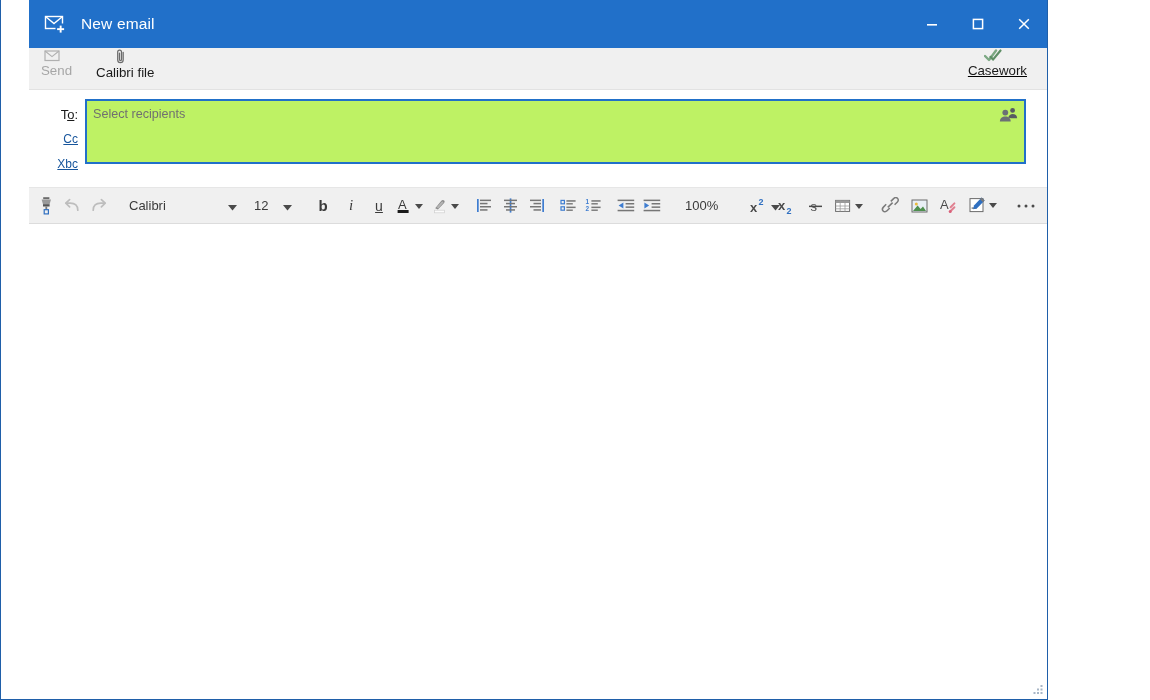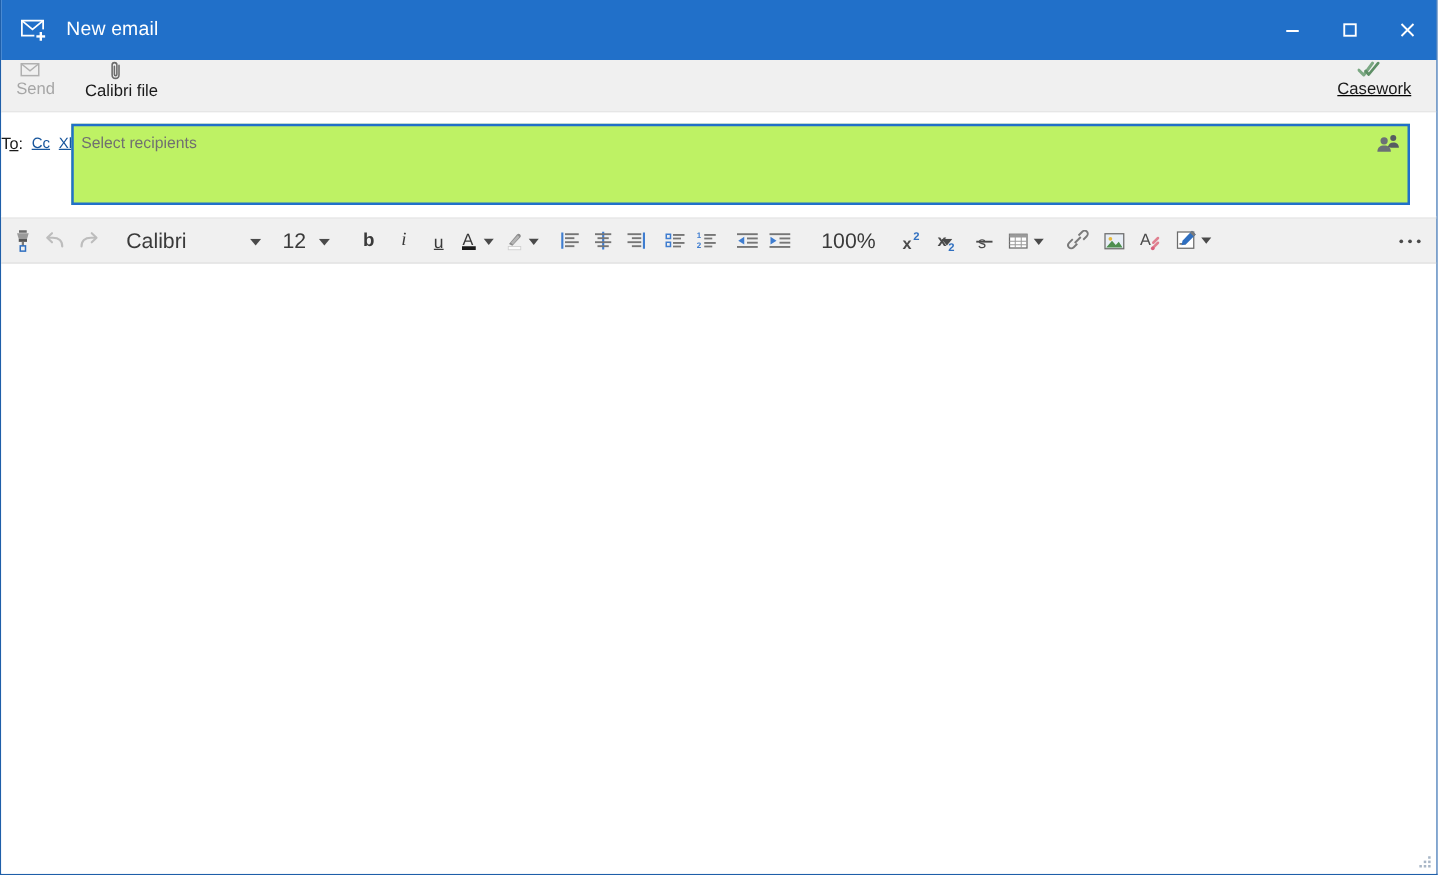--- a/index.html
+++ b/index.html
@@ -3,23 +3,23 @@
 <meta charset="utf-8">
 <style>
   html,body{margin:0;padding:0;}
   body{
     width:1150px;height:700px;overflow:hidden;
     background:#ffffff;
     font-family:"Liberation Sans", sans-serif;
     -webkit-font-smoothing:antialiased;
   }
   .window{
-    position:relative;width:1150px;height:700px;box-sizing:border-box;
+    position:relative;width:1048px;height:700px;box-sizing:border-box;
     border:1px solid #1f5fa9;border-top:none;background:#ffffff;
-    display:flex;flex-direction:column;
+    display:flex;flex-direction:column;padding-left:28px;
   }
 
   
   .titlebar{
     height:48px;flex:0 0 48px;background:#2170c9;color:#ffffff;
     display:flex;align-items:center;position:relative;
   }
   .title-icon{width:26px;height:26px;margin-left:14px;margin-right:12px;flex:0 0 26px;}
   .title-text{font-size:15.5px;letter-spacing:.15px;color:#ffffff;}
   .win-controls{position:absolute;right:0;top:0;height:48px;display:flex;}
@@ -42,21 +42,21 @@
   .cmd-item .ci{margin-right:8px;display:flex;align-items:center;}
   .cmd-right{position:absolute;right:8px;top:0;display:flex;align-items:center;height:41px;text-decoration:underline;}
 
   
   .fields{
     flex:0 0 auto;background:#ffffff;padding:9px 0 9px 0;
     border-bottom:1px solid #ffffff;position:relative;
   }
   .field-row{display:flex;align-items:flex-start;}
   .labels-col{
-    width:56px;flex:0 0 56px;display:flex;align-items:flex-end;
+    width:56px;flex:0 0 56px;display:flex;flex-direction:column;align-items:flex-end;
     padding-top:3px;
   }
   .flabel{font-size:13px;color:#1a1a1a;height:25px;line-height:25px;padding-right:7px;}
   .flink{
     font-size:12px;color:#17559c;height:25px;line-height:25px;padding-right:7px;
     text-decoration:underline;cursor:pointer;
   }
   u.acc{text-decoration:underline;}
 
   .to-box{
@@ -82,21 +82,21 @@
   }
   .tb{
     height:29px;min-width:26px;display:flex;align-items:center;justify-content:center;
     cursor:default;border:1px solid transparent;box-sizing:border-box;
   }
   .tb-txt{font-size:13px;color:#3a3a3a;}
   .combo{
     display:flex;align-items:center;height:29px;cursor:default;
     border:1px solid transparent;box-sizing:border-box;
   }
-  .combo .cv{font-size:17px;color:#3a3a3a;padding-left:7px;}
+  .combo .cv{font-size:13px;color:#3a3a3a;padding-left:7px;}
   .combo .carat{padding:0 8px 0 8px;}
   .font-combo{width:125px;}
   .font-combo .cv{flex:1 1 auto;}
   .size-combo{width:55px;}
   .size-combo .cv{flex:1 1 auto;}
   .zoom-combo{width:62px;gap:45px;}
   .zoom-combo .cv{flex:1 1 auto;}
   .overflow{position:absolute;right:10px;top:0;height:35px;display:flex;align-items:center;}
 
   

